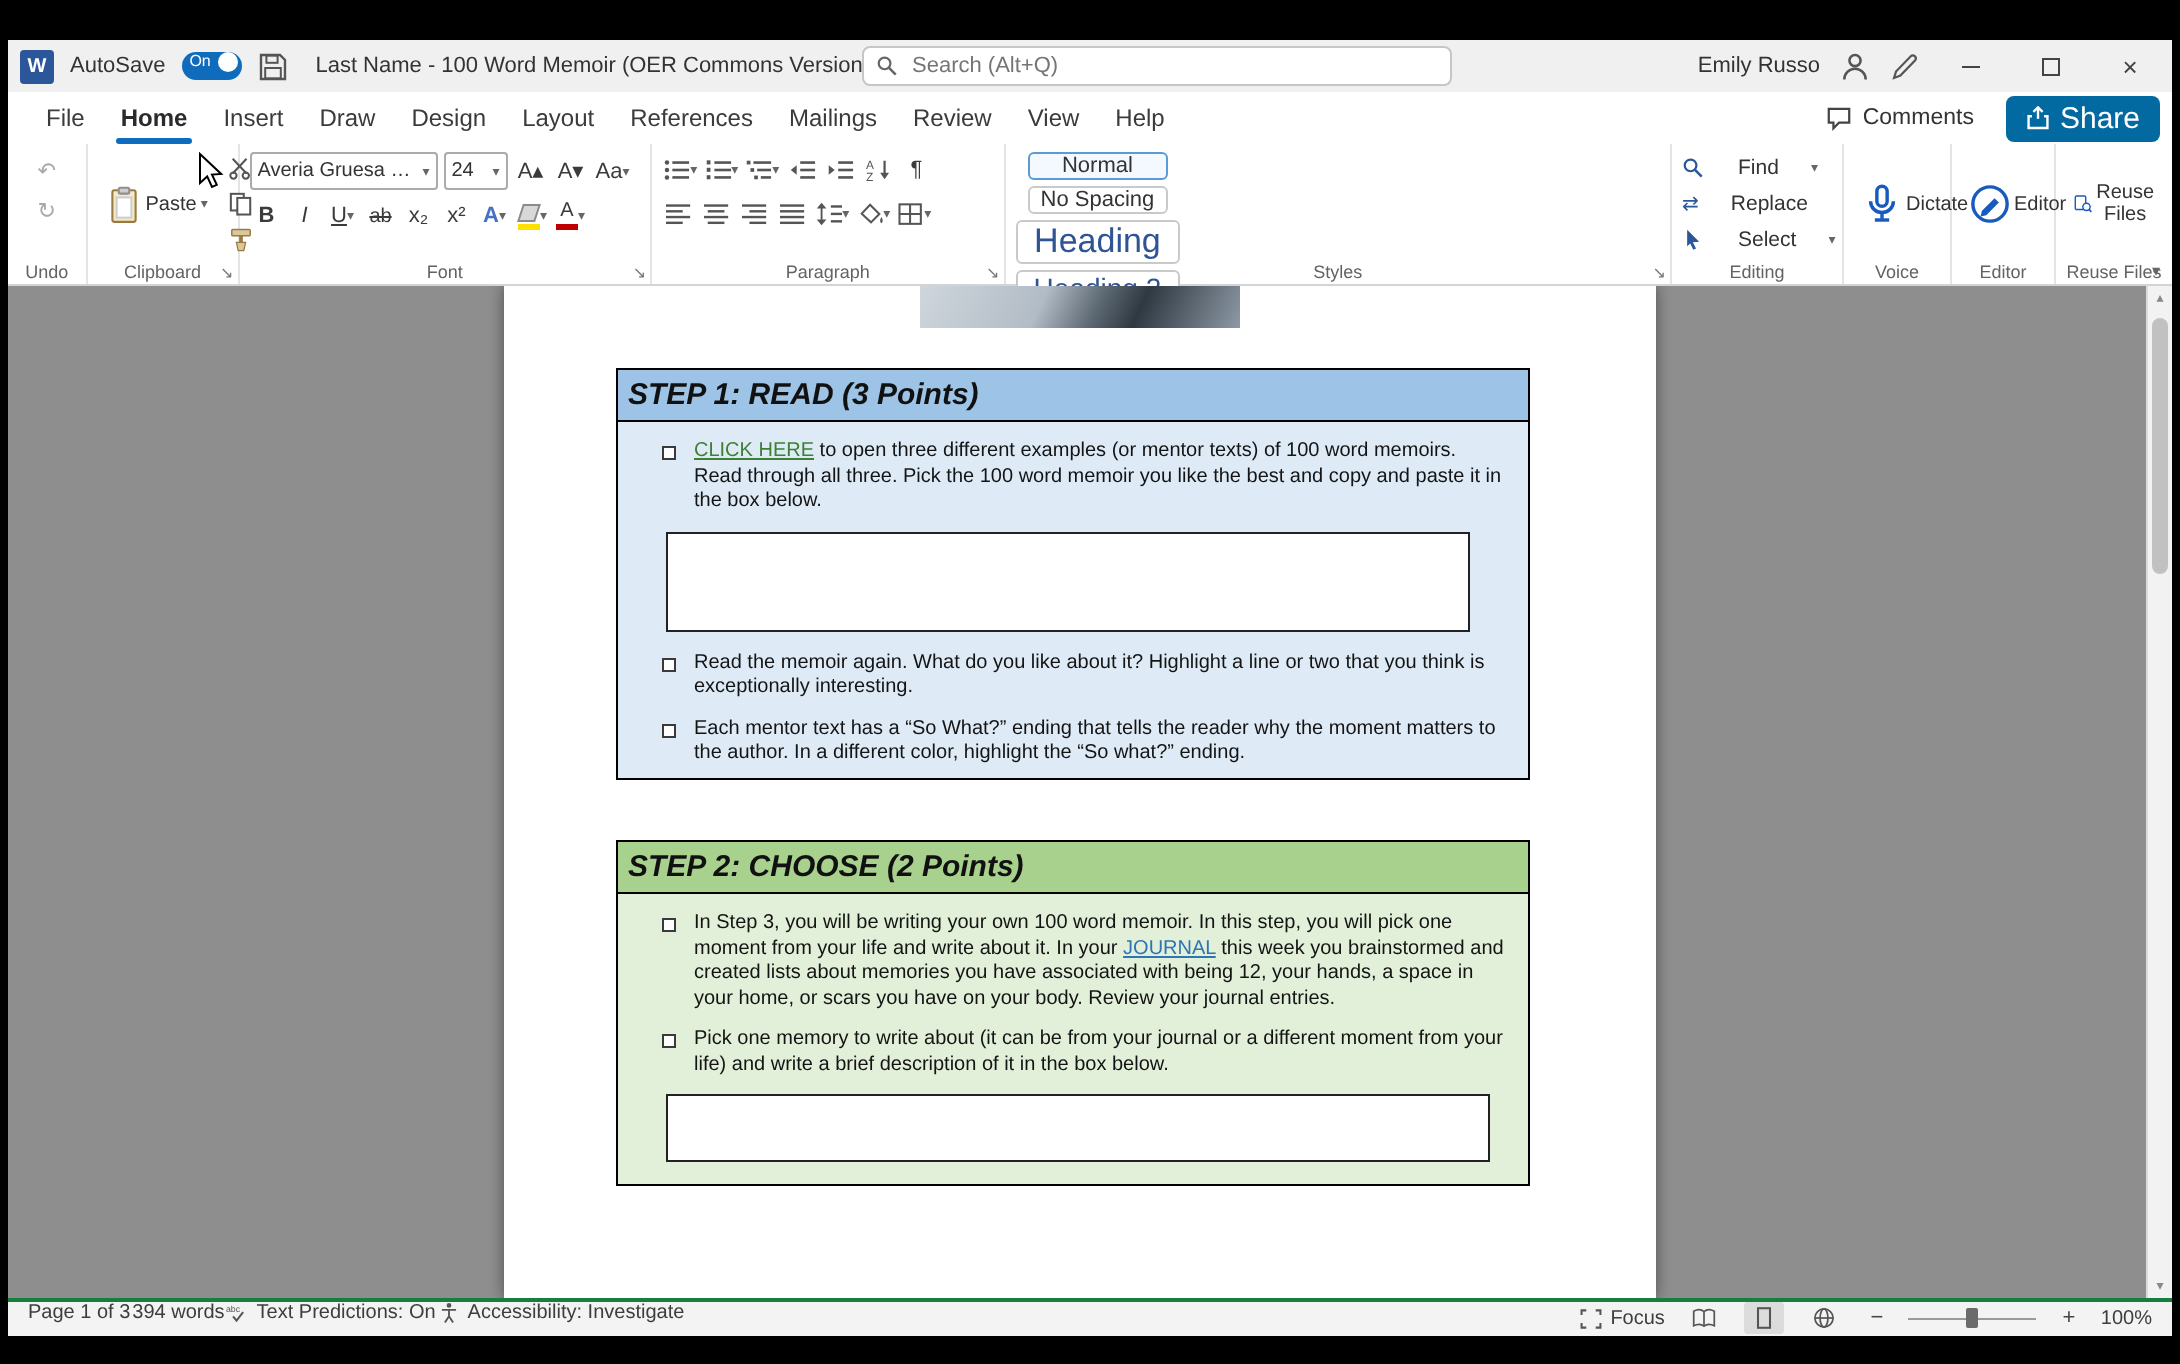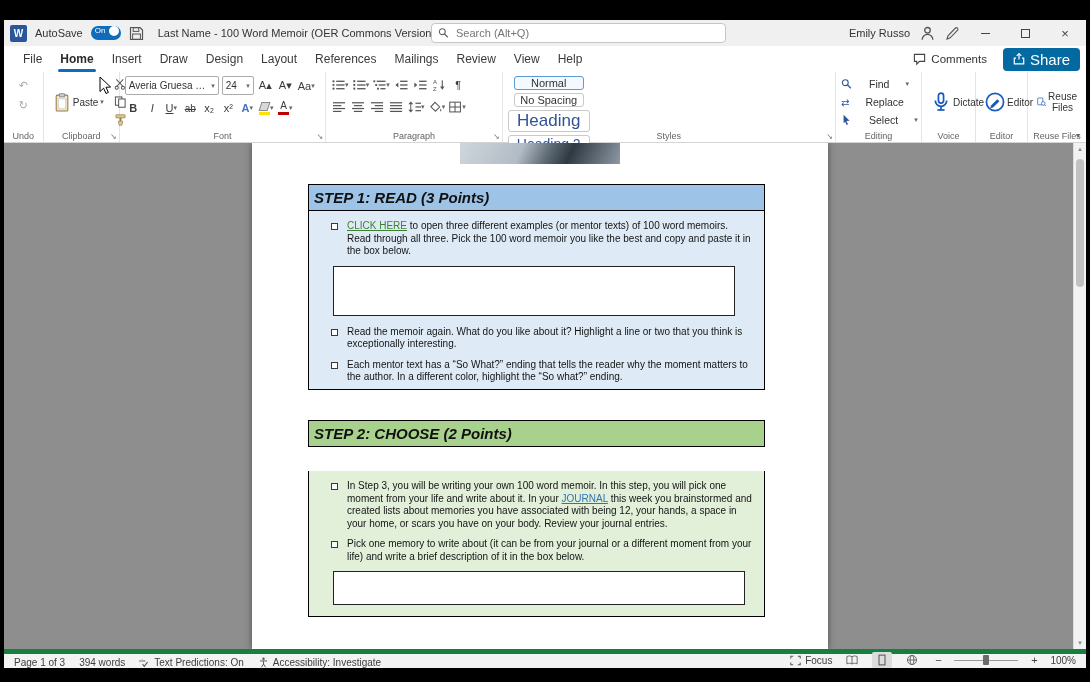--- a/index.html
+++ b/index.html
@@ -88,34 +88,34 @@
   .vthumb { position:absolute; left:2px; right:2px; top:16px; height:128px; background:#c1c1c1; border-radius:4px; }
   .varrow { position:absolute; left:0; right:0; text-align:center; font-size:7px; color:#888; }
 
   .step { position:absolute; left:56px; width:457px; }
   .step-hdr { height:27px; border:1px solid #000; font-style:italic; font-weight:bold; font-size:15px;
               color:#111; line-height:25px; padding-left:5px; }
   .step-body { border:1px solid #000; border-top:0; padding:9px 10px 8px 12px; overflow:hidden; }
   .s1 .step-hdr { background:#9dc3e6; }
   .s1 .step-body { background:#deebf7; height:179px; }
   .s2 .step-hdr { background:#a9d18e; }
-  .s2 .step-body { background:#e2efd9; height:146px;margin-top:24px; }
+  .s2 .step-body { background:#e2efd9; height:146px; }
   .bl { display:flex; margin:0 0 8px 10px; font-size:10px; line-height:1.25; color:#141414; }
   .chk { flex:0 0 auto; width:7px; height:7px; border:1px solid #3a3a3a; margin:3px 9px 0 0; background:#fdfdfd; }
   .bltext { flex:1; padding-right:2px; }
   .lk { text-decoration:underline; cursor:pointer; }
   .lk.g { color:#3c8031; }
   .lk.b { color:#2e75b6; }
   .docbox { background:#fff; border:1.5px solid #222; }
   .docbox.s1box { width:402px; height:50px; margin:4px 0 10px 12px; }
   .docbox.s2box { width:412px; height:34px; margin:6px 0 0 12px; }
 
   
-  .statusbar { height:19px; background:#f3f3f3; border-top:5px solid #15803d; display:flex; align-items:flex-end;
-               padding:0 10px; gap:14px; font-size:10px; color:#3d3d3d; flex:0 0 auto; }
+  .statusbar { height:19px; background:#f3f3f3; border-top:2px solid #15803d; display:flex; align-items:flex-start;
+               padding:0 10px; gap:1px; font-size:10px; color:#3d3d3d; flex:0 0 auto; }
   .sb-item { display:flex; align-items:center; gap:4px; }
   .sb-item svg { width:11px; height:11px; color:#555; }
   .sb-right { margin-left:auto; display:flex; align-items:center; gap:10px; }
   .viewbtn { width:20px; height:16px; display:flex; align-items:center; justify-content:center; border-radius:2px; }
   .viewbtn svg { width:12px; height:12px; color:#555; }
   .viewbtn.sel { background:#dcdcdc; }
   .ztrack { width:64px; height:12px; position:relative; }
   .ztrack::before { content:""; position:absolute; left:0; right:0; top:5.5px; height:1px; background:#9a9a9a; }
   .zthumb { position:absolute; left:29px; top:1px; width:6px; height:10px; background:#6b6b6b; border-radius:1px; }
   .zbtn { font-size:11px; color:#444; width:12px; text-align:center; }

